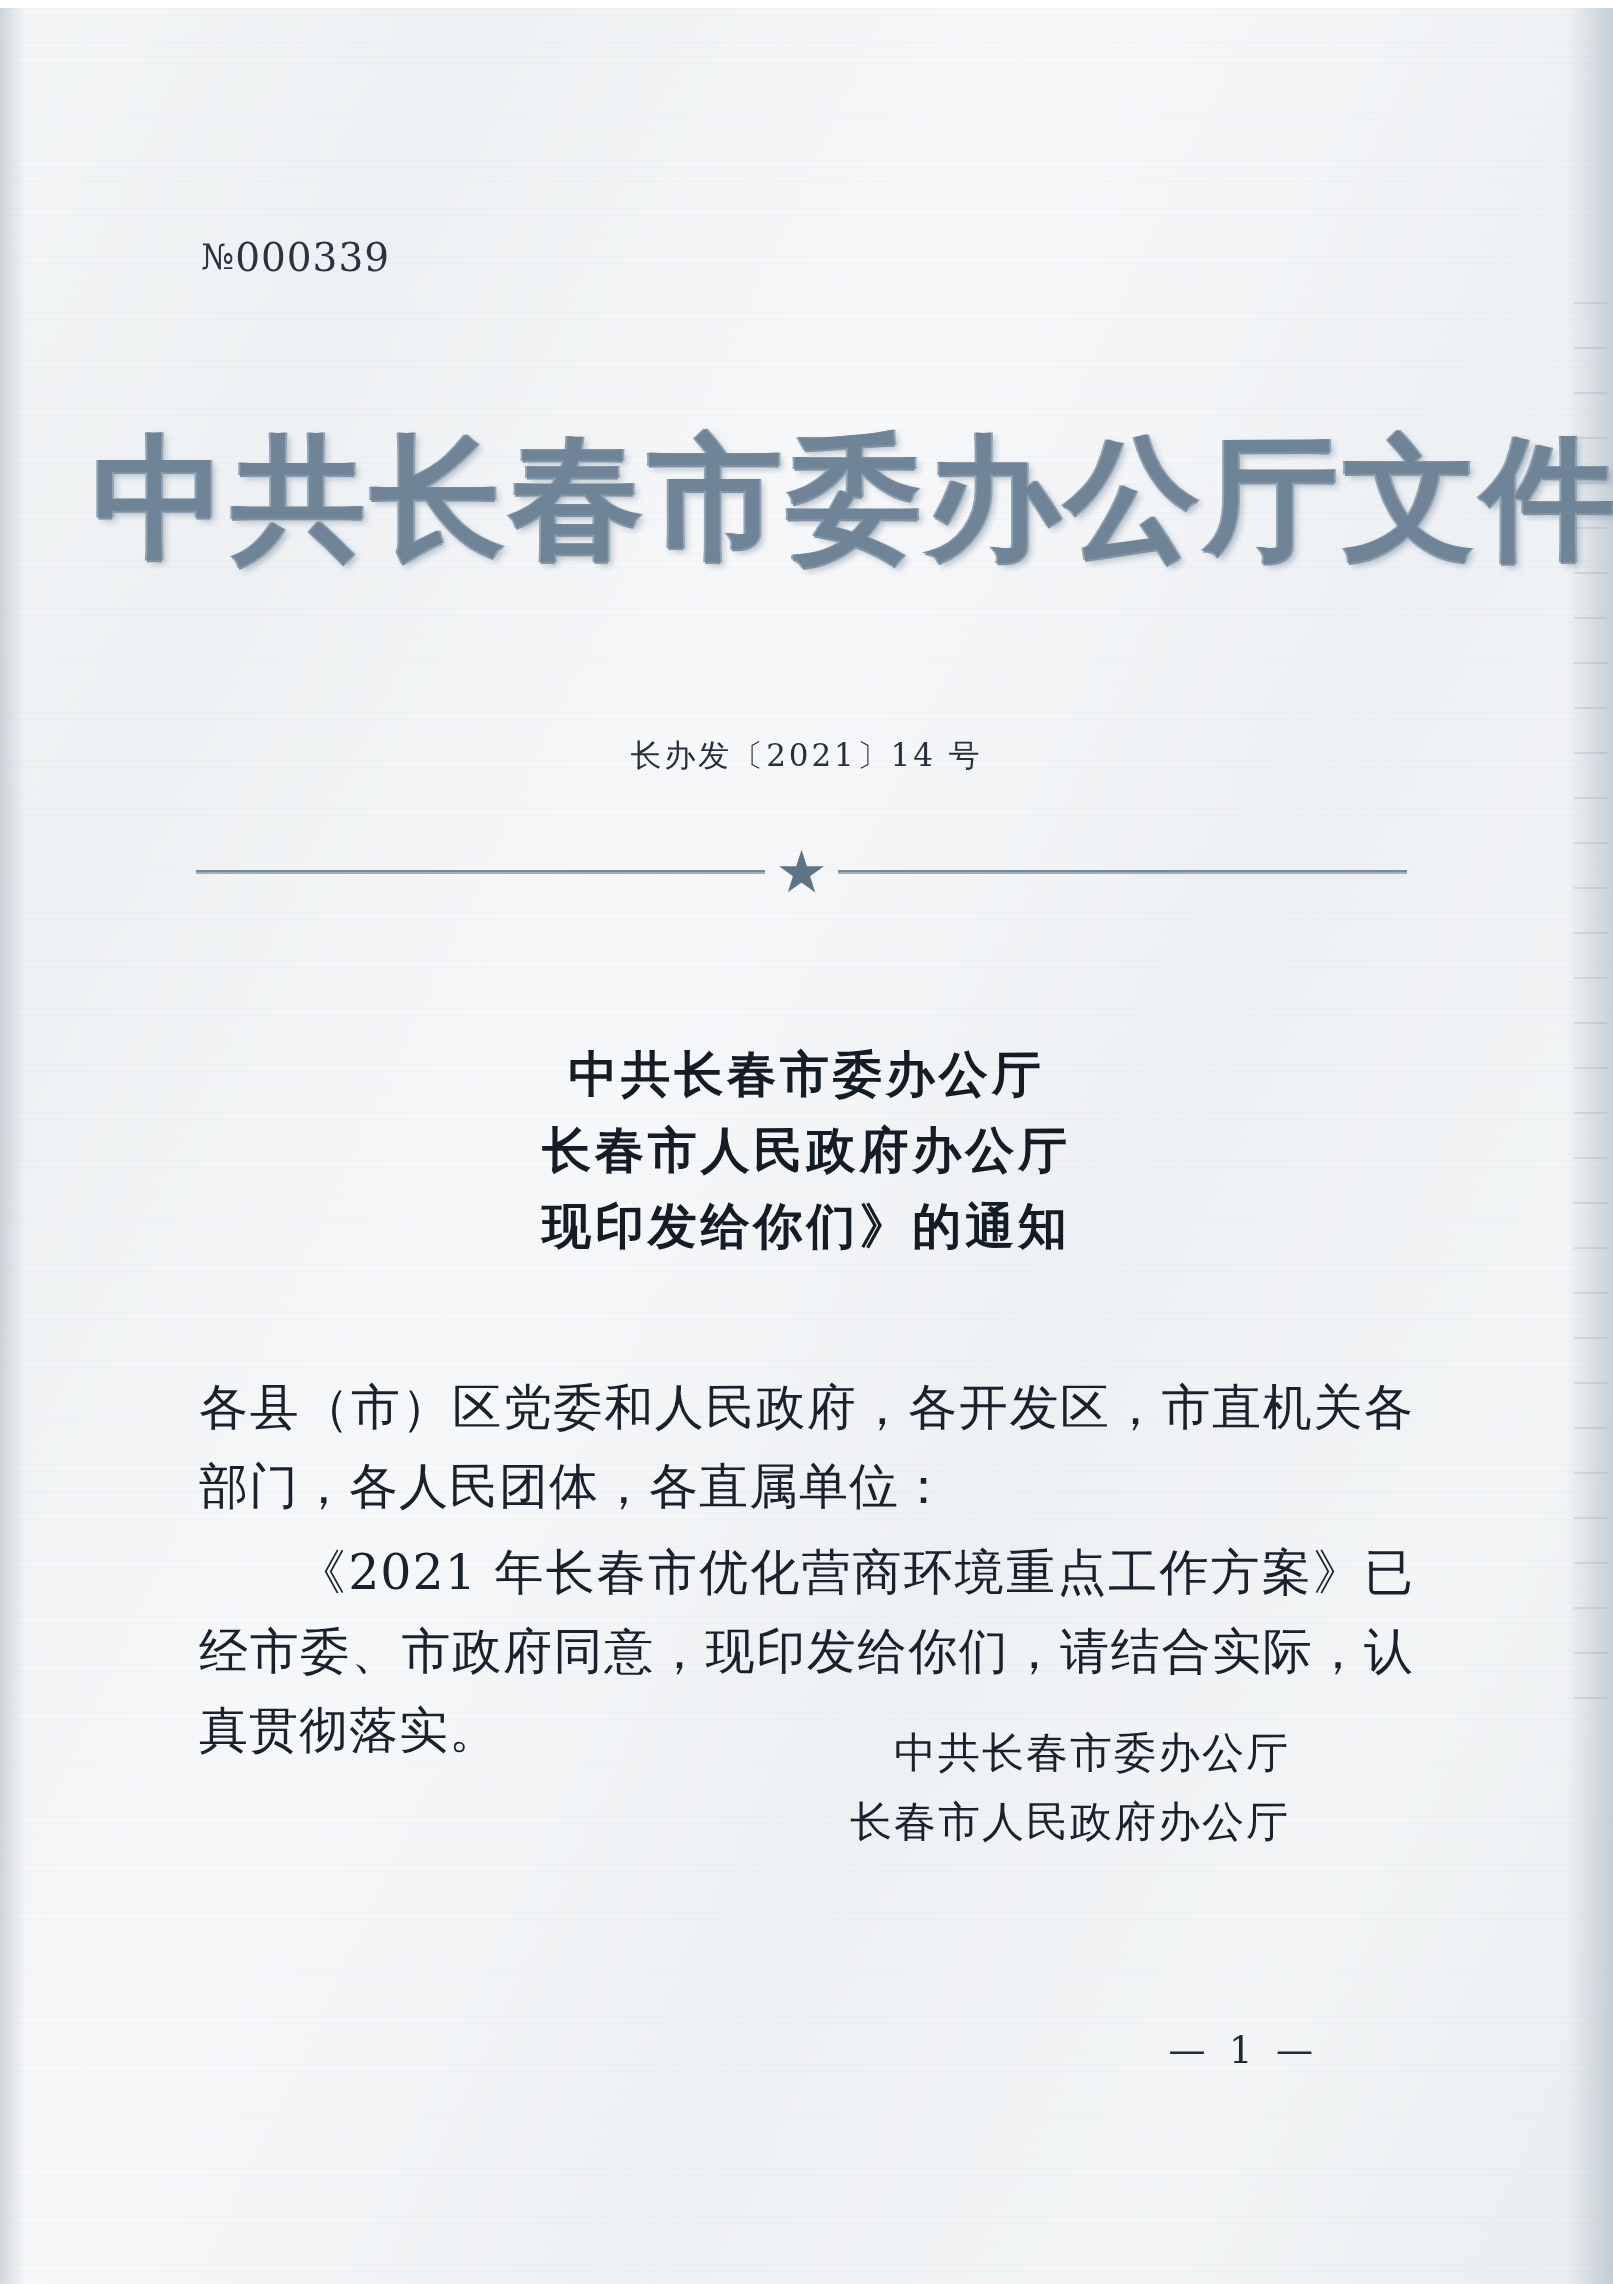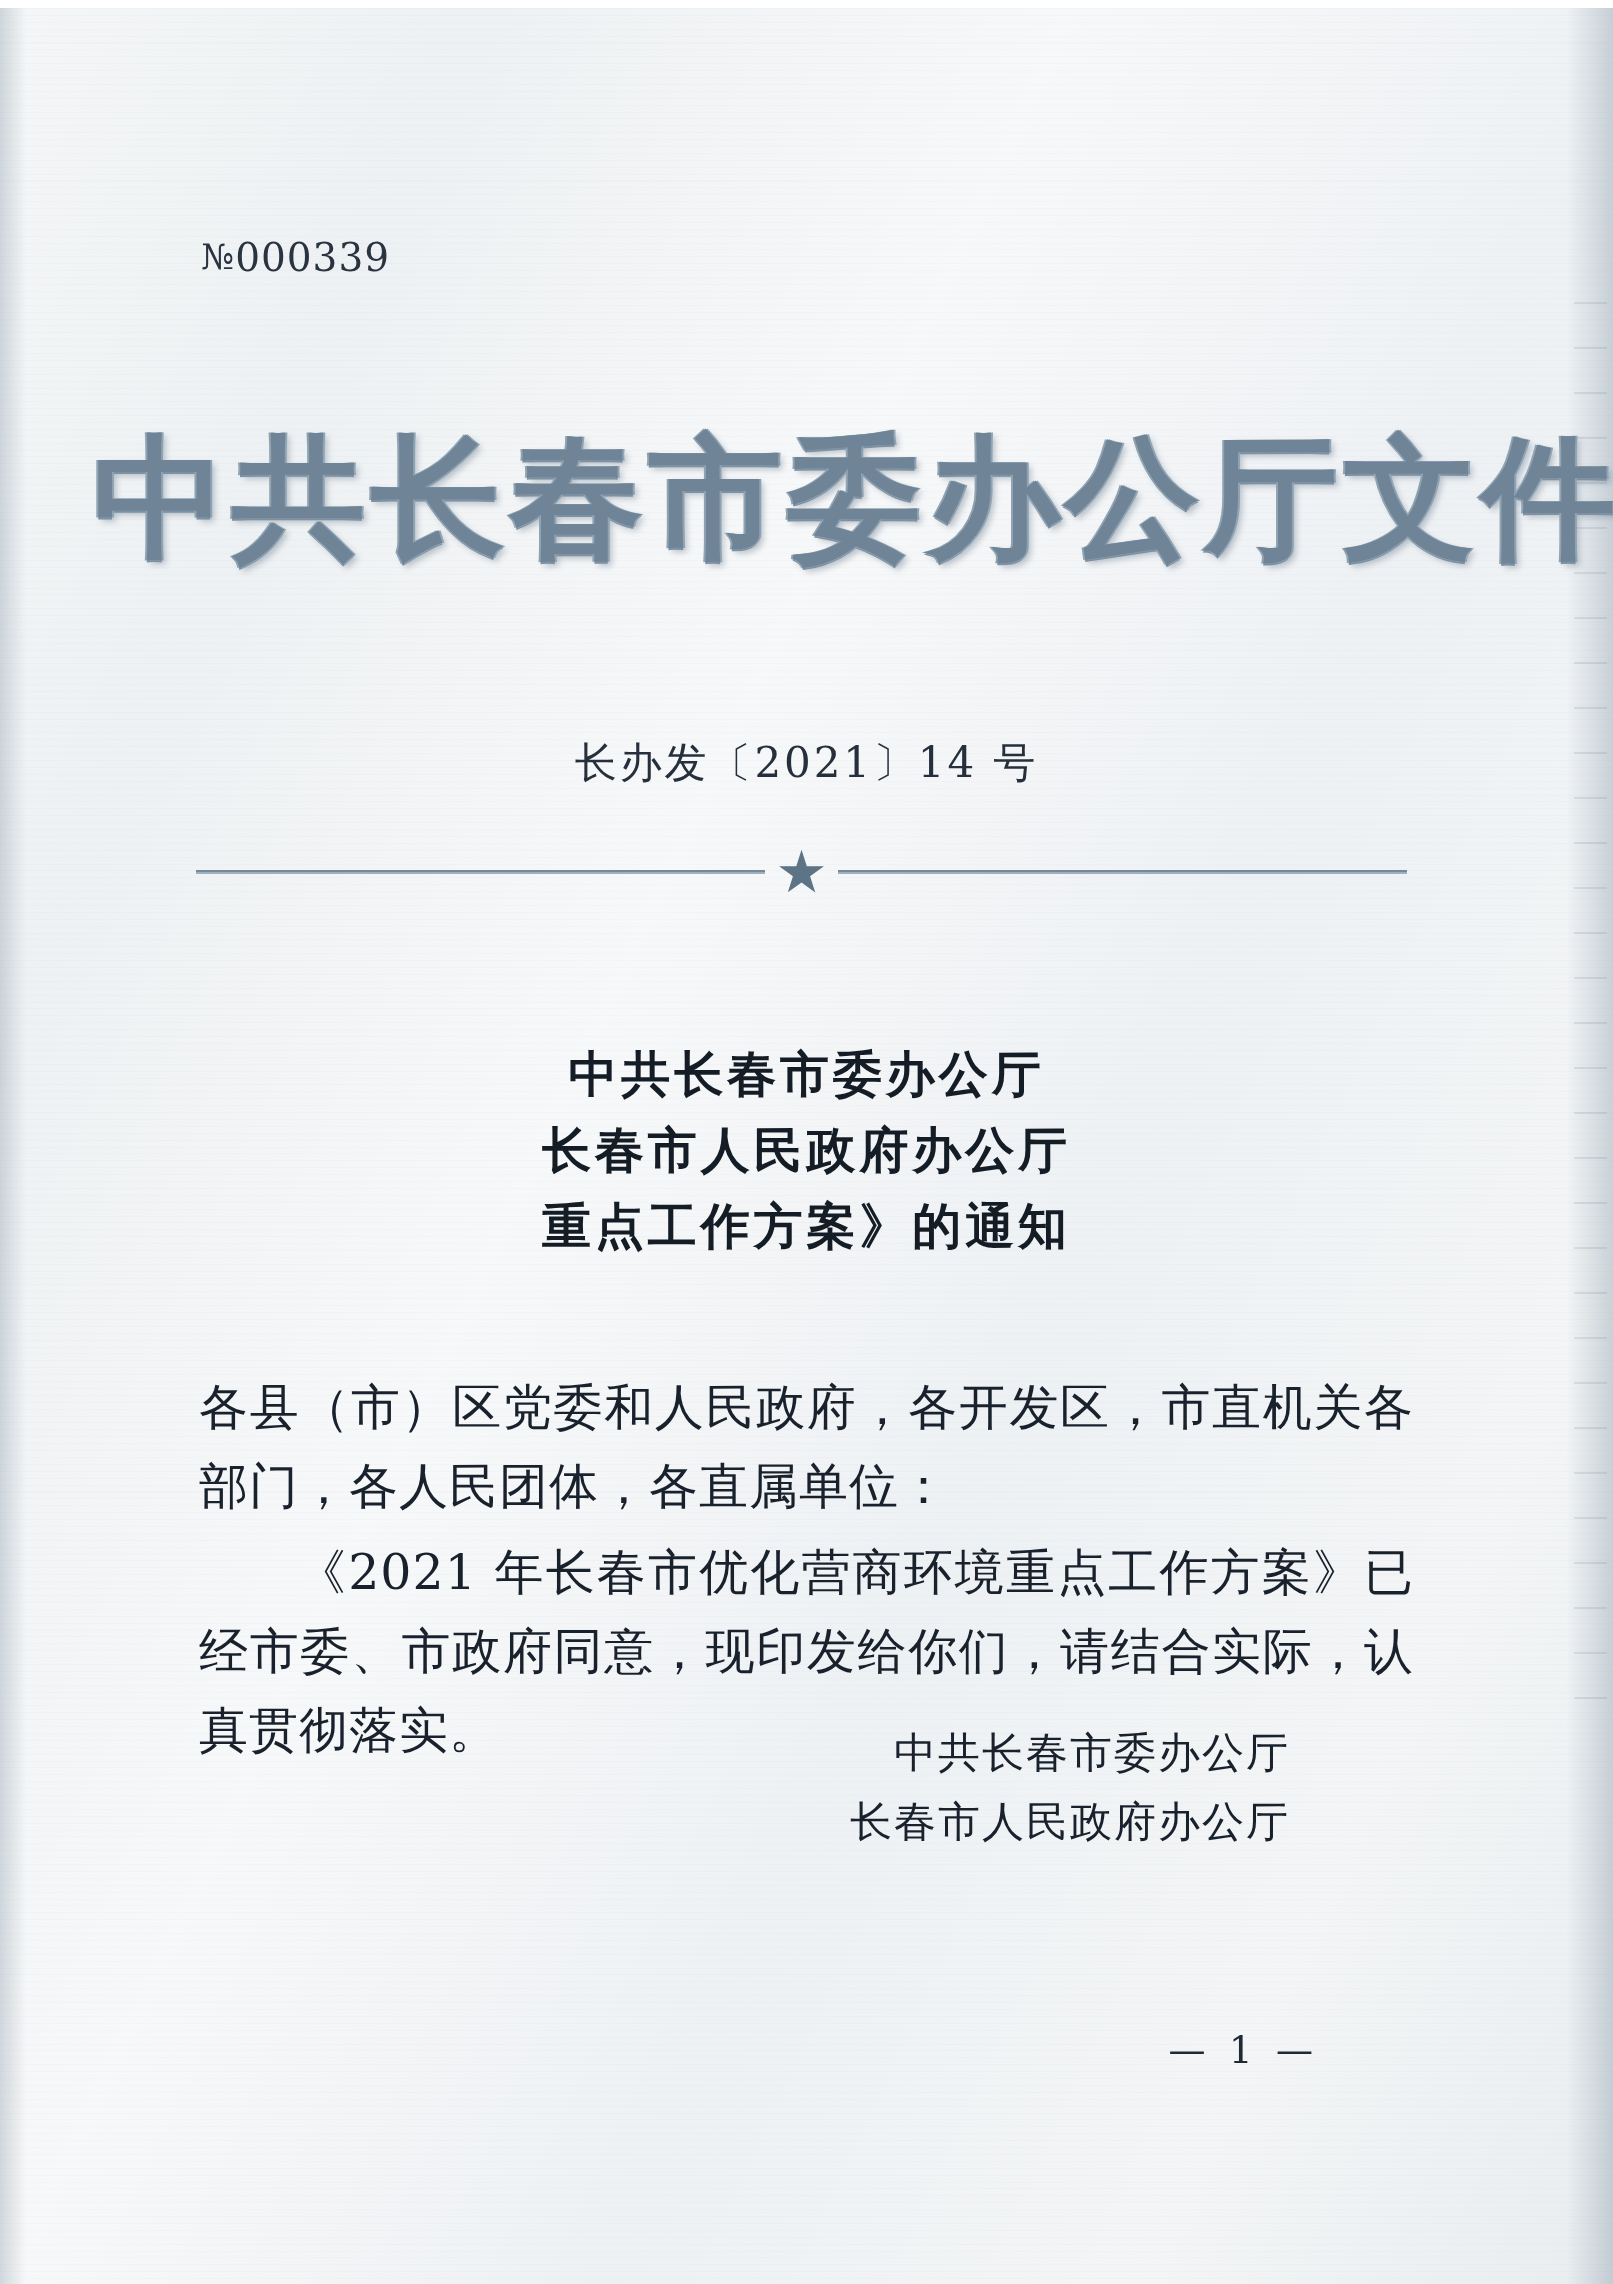--- a/index.html
+++ b/index.html
@@ -90,21 +90,21 @@
     white-space: nowrap;
   }
 
   
   .doc-number {
     position: absolute;
     top: 727px;
     left: 0;
     width: 100%;
     text-align: center;
-    font-size: 42px;
+    font-size: 31px;
     letter-spacing: 2.9px;
     color: #26303c;
   }
 
   
   .separator {
     position: absolute;
     top: 841px;
     left: 196px;
     width: 1211px;
@@ -210,21 +210,21 @@
 
   <div class="separator">
     <span class="sep-line"></span>
     <span class="sep-star">★</span>
     <span class="sep-line"></span>
   </div>
 
   <div class="title-block">
     <div>中共长春市委办公厅</div>
     <div>长春市人民政府办公厅</div>
-    <div>重点工作方案》的通知</div>
+    <div>现印发给你们》的通知</div>
   </div>
 
   <div class="body-block">
     <p>各县（市）区党委和人民政府，各开发区，市直机关各部门，各人民团体，各直属单位：</p>
     <p class="indent">《2021 年长春市优化营商环境重点工作方案》已经市委、市政府同意，现印发给你们，请结合实际，认真贯彻落实。</p>
   </div>
 
   <div class="signature">
     <div>中共长春市委办公厅</div>
     <div>长春市人民政府办公厅</div>

